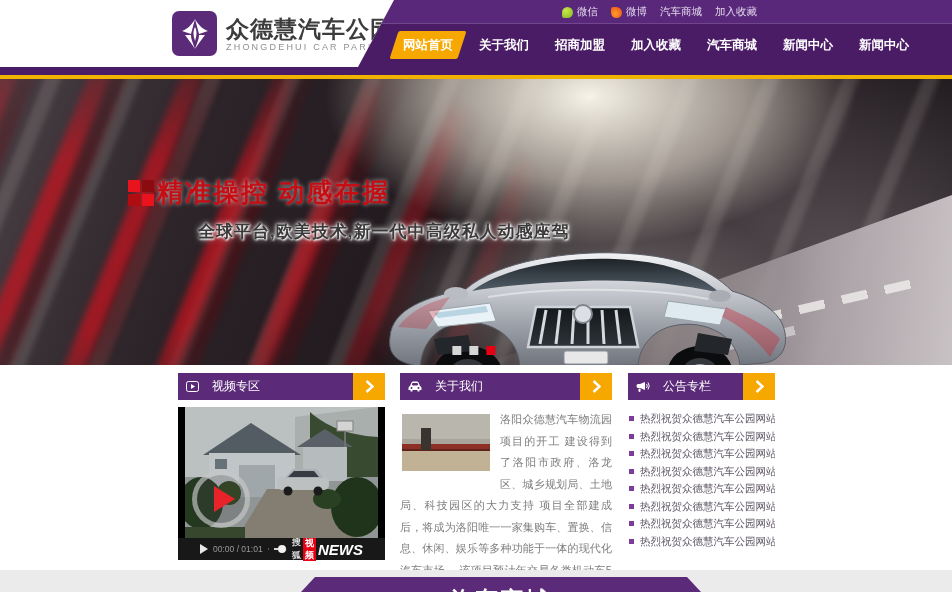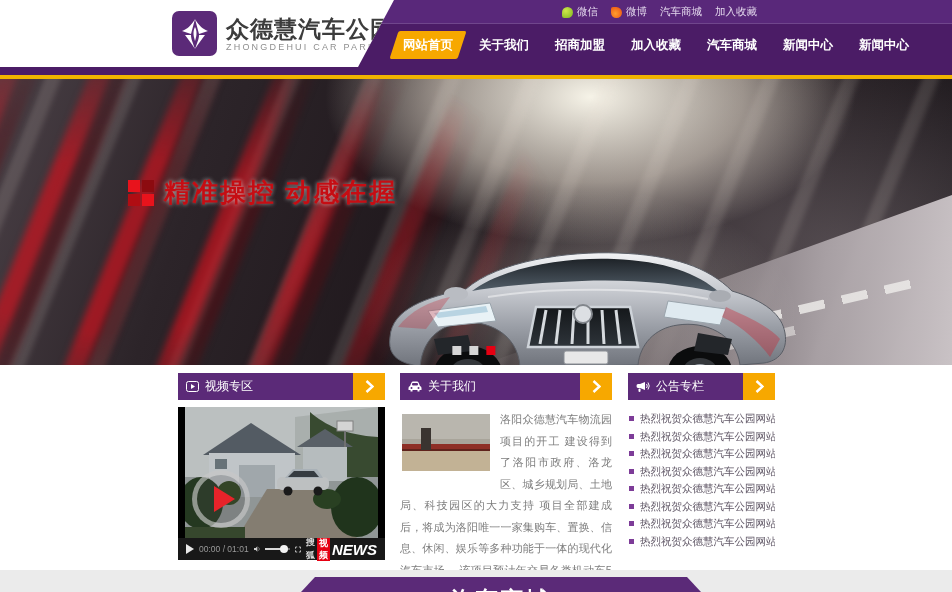--- a/index.html
+++ b/index.html
@@ -51,21 +51,21 @@
     clip-path:polygon(0 100%,100% 0,100% 100%); }
   .lane { position:absolute; height:9px; transform:rotate(-13deg);
     background:repeating-linear-gradient(to right,#eceae8 0 26px, transparent 26px 44px); opacity:.85; }
   .lane.l1 { right:28px; bottom:60px; width:170px; }
   .lane.l2 { right:150px; bottom:18px; width:120px; opacity:.55; }
   .car-glow { position:absolute; left:360px; top:120px; width:440px; height:230px;
     background:radial-gradient(ellipse at 50% 55%, rgba(255,250,240,.35), transparent 70%); }
   .car-svg { position:absolute; left:368px; top:142px; }
 
   .hero-copy { position:absolute; left:128px; top:108px; }
-  .copy-row { display:flex; align-items:center; gap:10px; }
+  .copy-row { display:flex; align-items:center; gap:3px; }
   .red-grid { display:grid; grid-template-columns:12px 12px; grid-template-rows:12px 12px; gap:2px; }
   .red-grid i { display:block; }
   .red-grid i:nth-child(1){background:#e8131c;} .red-grid i:nth-child(2){background:#8c0b10;}
   .red-grid i:nth-child(3){background:#b00d13;} .red-grid i:nth-child(4){background:#e8131c;}
   .hero-title { font-size:26px; font-weight:bold; color:#c60d13; letter-spacing:2px;
     text-shadow:0 0 4px rgba(255,255,255,.6); }
   .hero-sub { margin:10px 0 0 70px; font-size:17px; font-weight:bold; color:#3a3a3a; letter-spacing:1px;
     text-shadow:0 0 3px #fff,0 0 6px #fff,1px 1px 2px #fff; }
 
   .dots { position:absolute; left:50%; transform:translateX(-55%); bottom:10px; display:flex; gap:8px; }
@@ -73,33 +73,33 @@
   .dot.active { background:#e60012; }
 
   
   .content { position:absolute; top:365px; left:178px; width:597px; height:205px; }
   .col { position:absolute; top:8px; }
   .col.video  { left:0;   width:207px; }
   .col.about  { left:222px; width:212px; }
   .col.notice { left:450px; width:147px; }
 
   .sec-head { height:27px; display:flex; background:#5b2a78; }
-  .head-label { flex:1; display:flex; align-items:center; gap:6px; padding-left:8px;
+  .head-label { flex:1; display:flex; align-items:center; gap:13px; padding-left:8px;
     color:#fff; font-size:12px; }
   .head-arrow { width:32px; background:#f7a800; display:flex; align-items:center; justify-content:center; cursor:pointer; }
 
   
   .player { margin-top:7px; width:207px; background:#000; cursor:pointer; }
   .screen { position:relative; width:207px; height:131px; background:#000; padding:0 7px; }
   .play-overlay { position:absolute; left:14px; bottom:10px; width:58px; height:58px; border-radius:50%;
     border:5px solid rgba(225,225,225,.55); background:rgba(70,70,70,.25);
     display:flex; align-items:center; justify-content:center; }
   .play-overlay i { display:block; width:0; height:0; margin-left:6px;
     border-top:13px solid transparent; border-bottom:13px solid transparent; border-left:21px solid #e8232a; }
-  .controls { height:22px; background:#181818; display:flex; align-items:center; gap:5px; padding:0 8px; }
+  .controls { height:22px; background:#181818; display:flex; align-items:center; gap:5px; padding:0 22px; }
   .c-play { width:0; height:0; border-top:5px solid transparent; border-bottom:5px solid transparent;
     border-left:8px solid #e8e8e8; cursor:pointer; }
   .c-time { font-size:8.5px; color:#9a9a9a; white-space:nowrap; }
   .c-slider { position:relative; width:44px; height:2px; background:#6a6a6a; cursor:pointer; }
   .c-slider .fill { position:absolute; left:0; top:0; height:2px; width:62%; background:#d8d8d8; }
   .c-slider .knob { position:absolute; left:58%; top:-3px; width:8px; height:8px; border-radius:50%; background:#f2f2f2; }
   .brand { display:flex; align-items:center; gap:2px; margin-left:auto; }
   .brand .sohu { font-size:9px; color:#ddd; font-weight:bold; }
   .brand .shipin { font-size:9px; color:#fff; background:#e60012; padding:0 2px; line-height:12px; font-weight:bold; }
   .brand .news { font-size:15px; color:#fff; font-weight:bold; font-style:italic; }
@@ -237,20 +237,21 @@
     <div class="hero-copy">
       <div class="copy-row">
         <span class="red-grid">
             <i></i>
             <i></i>
             <i></i>
             <i></i>
           </span>
         <span class="hero-title">精准操控  动感在握</span>
       </div>
+      <div class="hero-sub">全球平台,欧美技术,新一代中高级私人动感座驾</div>
     </div>
 
     <div class="dots">
       <span class="dot"></span>
       <span class="dot"></span>
       <span class="dot active"></span>
     </div>
   </section>
 
   <main class="content">

